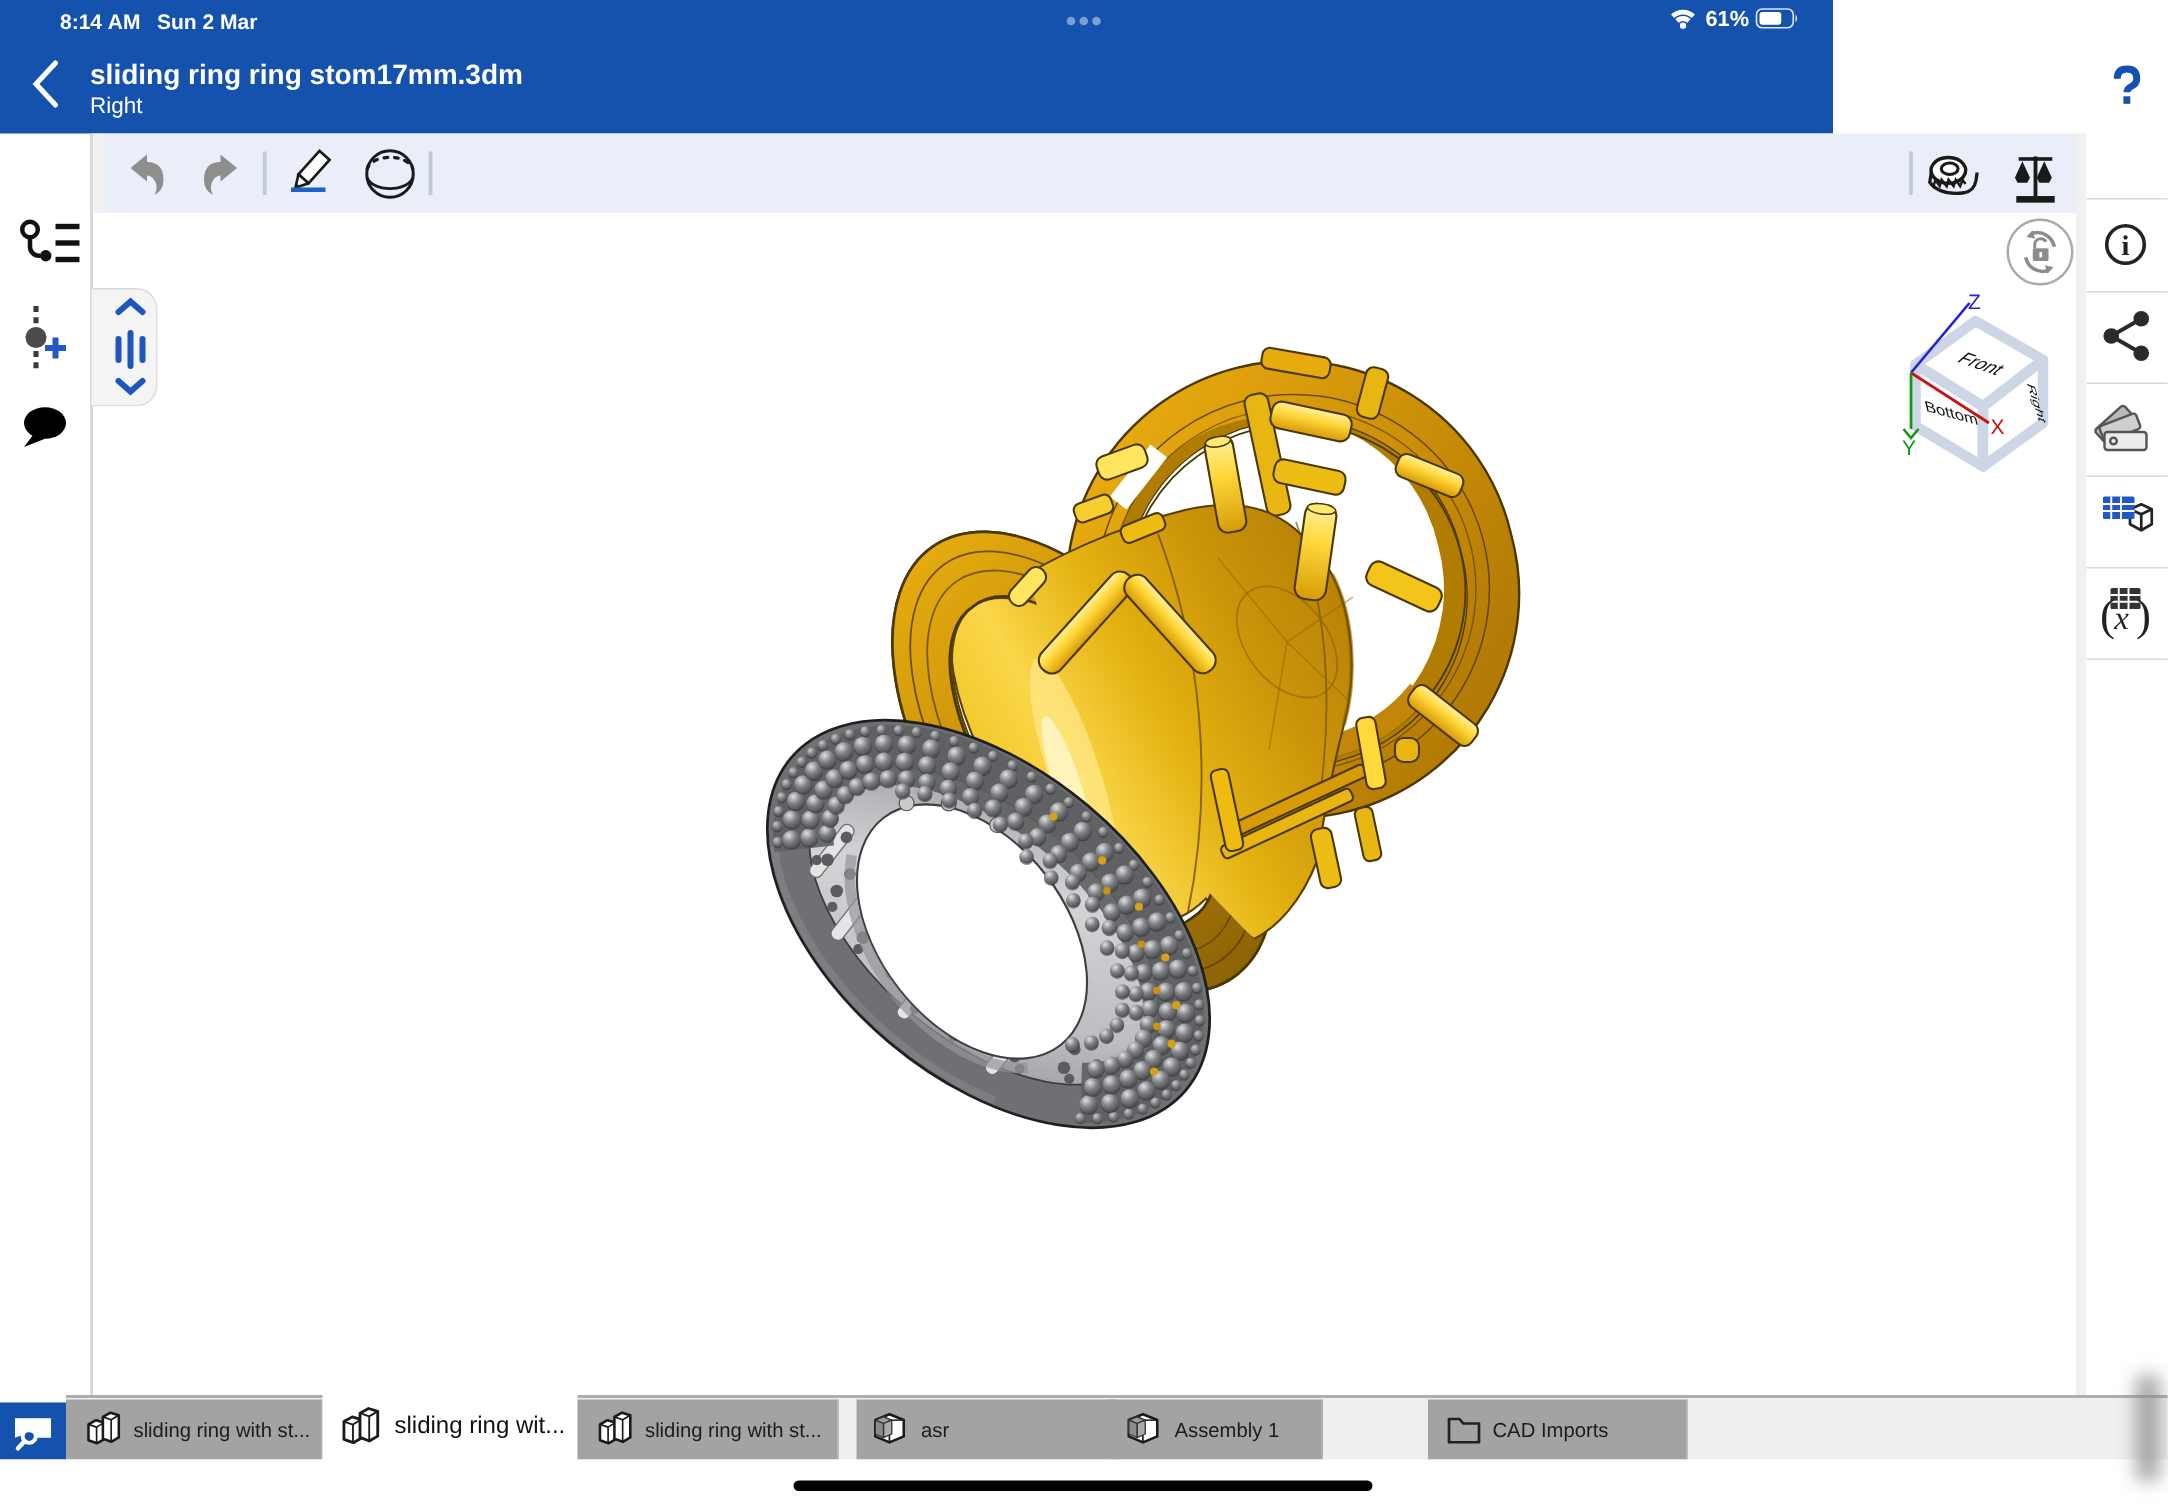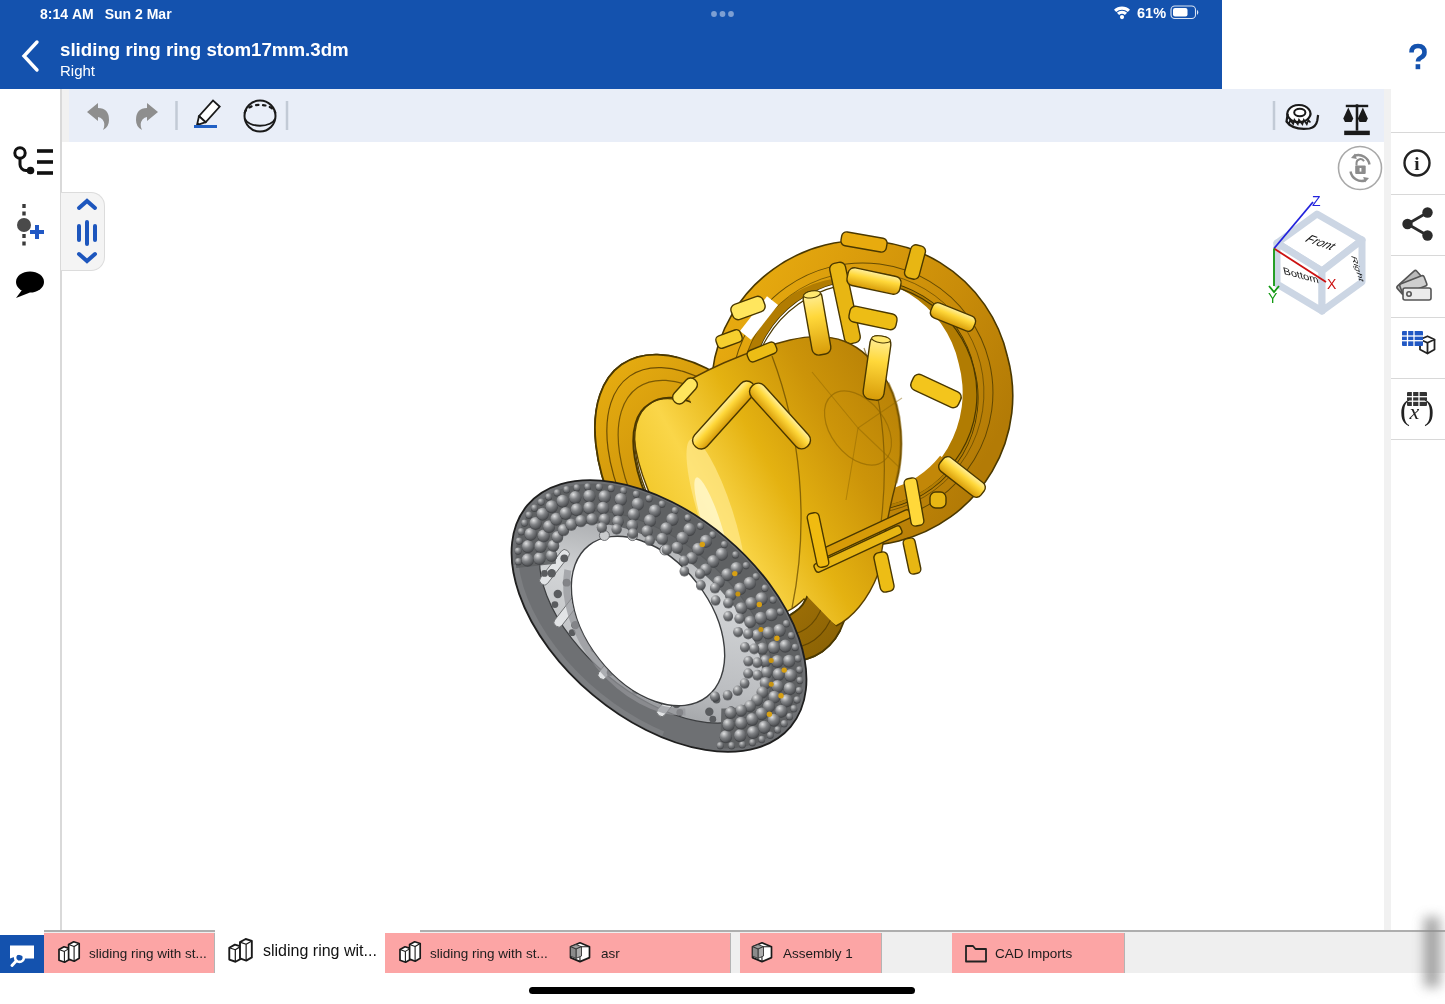--- a/index.html
+++ b/index.html
@@ -20,23 +20,23 @@
   
   #rightbar{position:absolute;left:1391px;top:89px;width:54px;height:841px;background:#fff;}
   .rsep{position:absolute;left:0;width:54px;height:1px;background:#d8d8d8;}
   
   #canvas{position:absolute;left:61.5px;top:142px;width:1322px;height:788px;background:#fff;}
   
   #flyout{position:absolute;left:61px;top:192px;width:44px;height:79px;background:#f4f4f4;
      border:1px solid #dcdcdc;border-left:none;border-radius:0 14px 14px 0;box-sizing:border-box;}
   
   #tabbar{position:absolute;left:0;top:930px;width:1445px;height:42.5px;background:#efefef;border-top:2.5px solid #aeaeae;box-sizing:border-box;}
-  .tab{position:absolute;top:0;height:40px;background:#fca5a5;border-right:1.5px solid #b4b4b4;box-sizing:border-box;display:flex;align-items:center;color:#1c1c1c;font-size:13.5px;}
+  .tab{position:absolute;top:0;height:40px;background:#a3a3a3;border-right:1.5px solid #b4b4b4;box-sizing:border-box;display:flex;align-items:center;color:#1c1c1c;font-size:13.5px;}
   .tab svg{margin-right:7px;}
-  #atab{position:absolute;left:215px;top:930px;height:42.5px;width:205px;background:#fff;display:flex;align-items:center;color:#111;font-size:16px;border-right:none;}
+  #atab{position:absolute;left:215px;top:930px;height:42.5px;width:170px;background:#fff;display:flex;align-items:center;color:#111;font-size:16px;border-right:none;}
   #searchbtn{position:absolute;left:0;width:44px;height:38px;background:#1452ae;}
   #bottomwhite{position:absolute;left:0;top:972.5px;width:1445px;height:31.5px;background:#fff;}
   #homebar{position:absolute;left:529px;top:987px;width:386px;height:7px;border-radius:4px;background:#000;}
   #scrollblur{position:absolute;left:1424px;top:917px;width:16px;height:70px;background:#8a8a8a;filter:blur(6px);opacity:.75;}
 </style>
 </head>
 <body>
 
 <div id="header">
   <div id="statusL">8:14&nbsp;AM<span>Sun 2 Mar</span></div>
@@ -886,21 +886,21 @@
       <path d="M2 9.6 L7 6.8 L12.3 8.4 L12.3 19.6 L7.6 22.2 L2 20.2 Z"></path>
       <path d="M2 9.6 L7.4 11.4 L12.3 8.4" fill="none" stroke-width="1.1"></path>
       <path d="M7.4 11.4 L7.4 22" fill="none" stroke-width="1.1"></path>
       <path d="M11.6 4.6 L16.7 1.8 L22.2 3.5 L22.2 18.3 L17.2 21.2 L11.6 19.1 Z"></path>
       <path d="M11.6 4.6 L17.1 6.5 L22.2 3.5" fill="none" stroke-width="1.1"></path>
       <path d="M17.1 6.5 L17.1 21" fill="none" stroke-width="1.1"></path>
     </g>
   </svg>
   sliding ring with st...
 </div>
-<div class="tab" style="left:558px;top:933px;width:173px">
+<div class="tab" style="left:571px;top:933px;width:173px">
   <svg width="26" height="26" viewBox="0 0 26 26" style="margin-left:10px">
     <g stroke-linejoin="round">
       <path d="M2.5 6.7 L12 2.8 L21.5 6.7 L21.5 17.6 L12 21.6 L2.5 17.6 Z" fill="#fff" stroke="#1a1a1a" stroke-width="1.7"></path>
       <path d="M11.9 6.8 L21.5 6.7 M11.9 14.6 L12 21.6" stroke="#1a1a1a" stroke-width="1.1" fill="none"></path>
       <path d="M2.5 6.7 L8 4.5 L13.5 6.7 L8 9 Z" fill="#9c9c9c" stroke="#333" stroke-width="0.9"></path>
       <path d="M8 9 L13.5 6.7 L13.5 16 L8 18.4 Z" fill="#ababab" stroke="#333" stroke-width="0.9"></path>
       <path d="M2.5 6.7 L8 9 L8 18.4 L2.5 16 Z" fill="#8b8b8b" stroke="#333" stroke-width="0.9"></path>
     </g>
   </svg>
   asr

